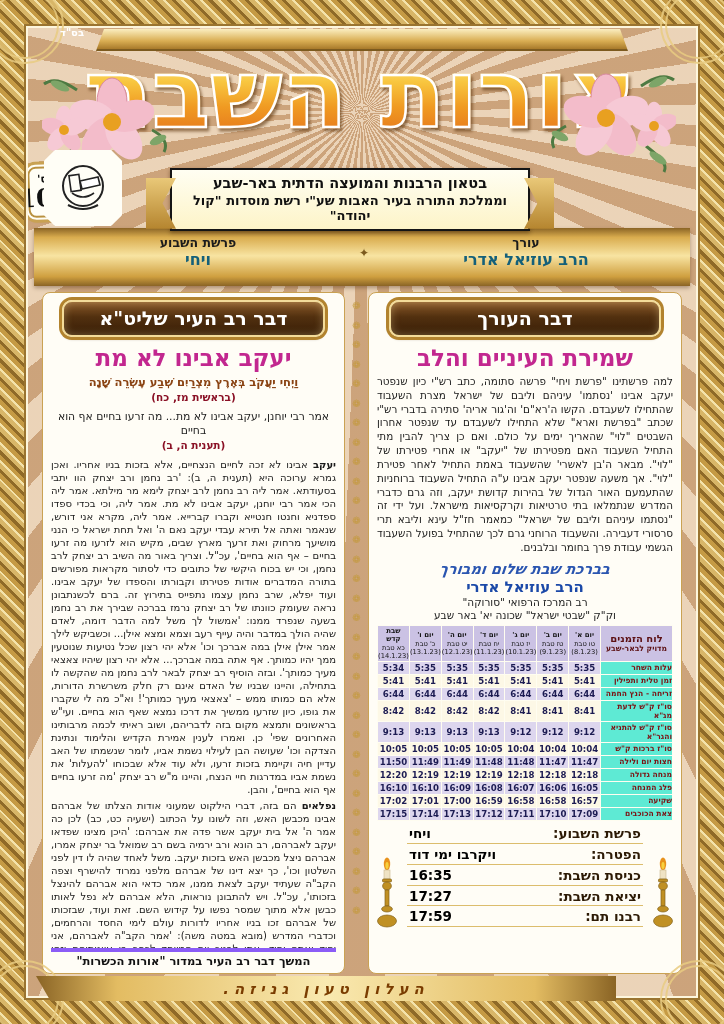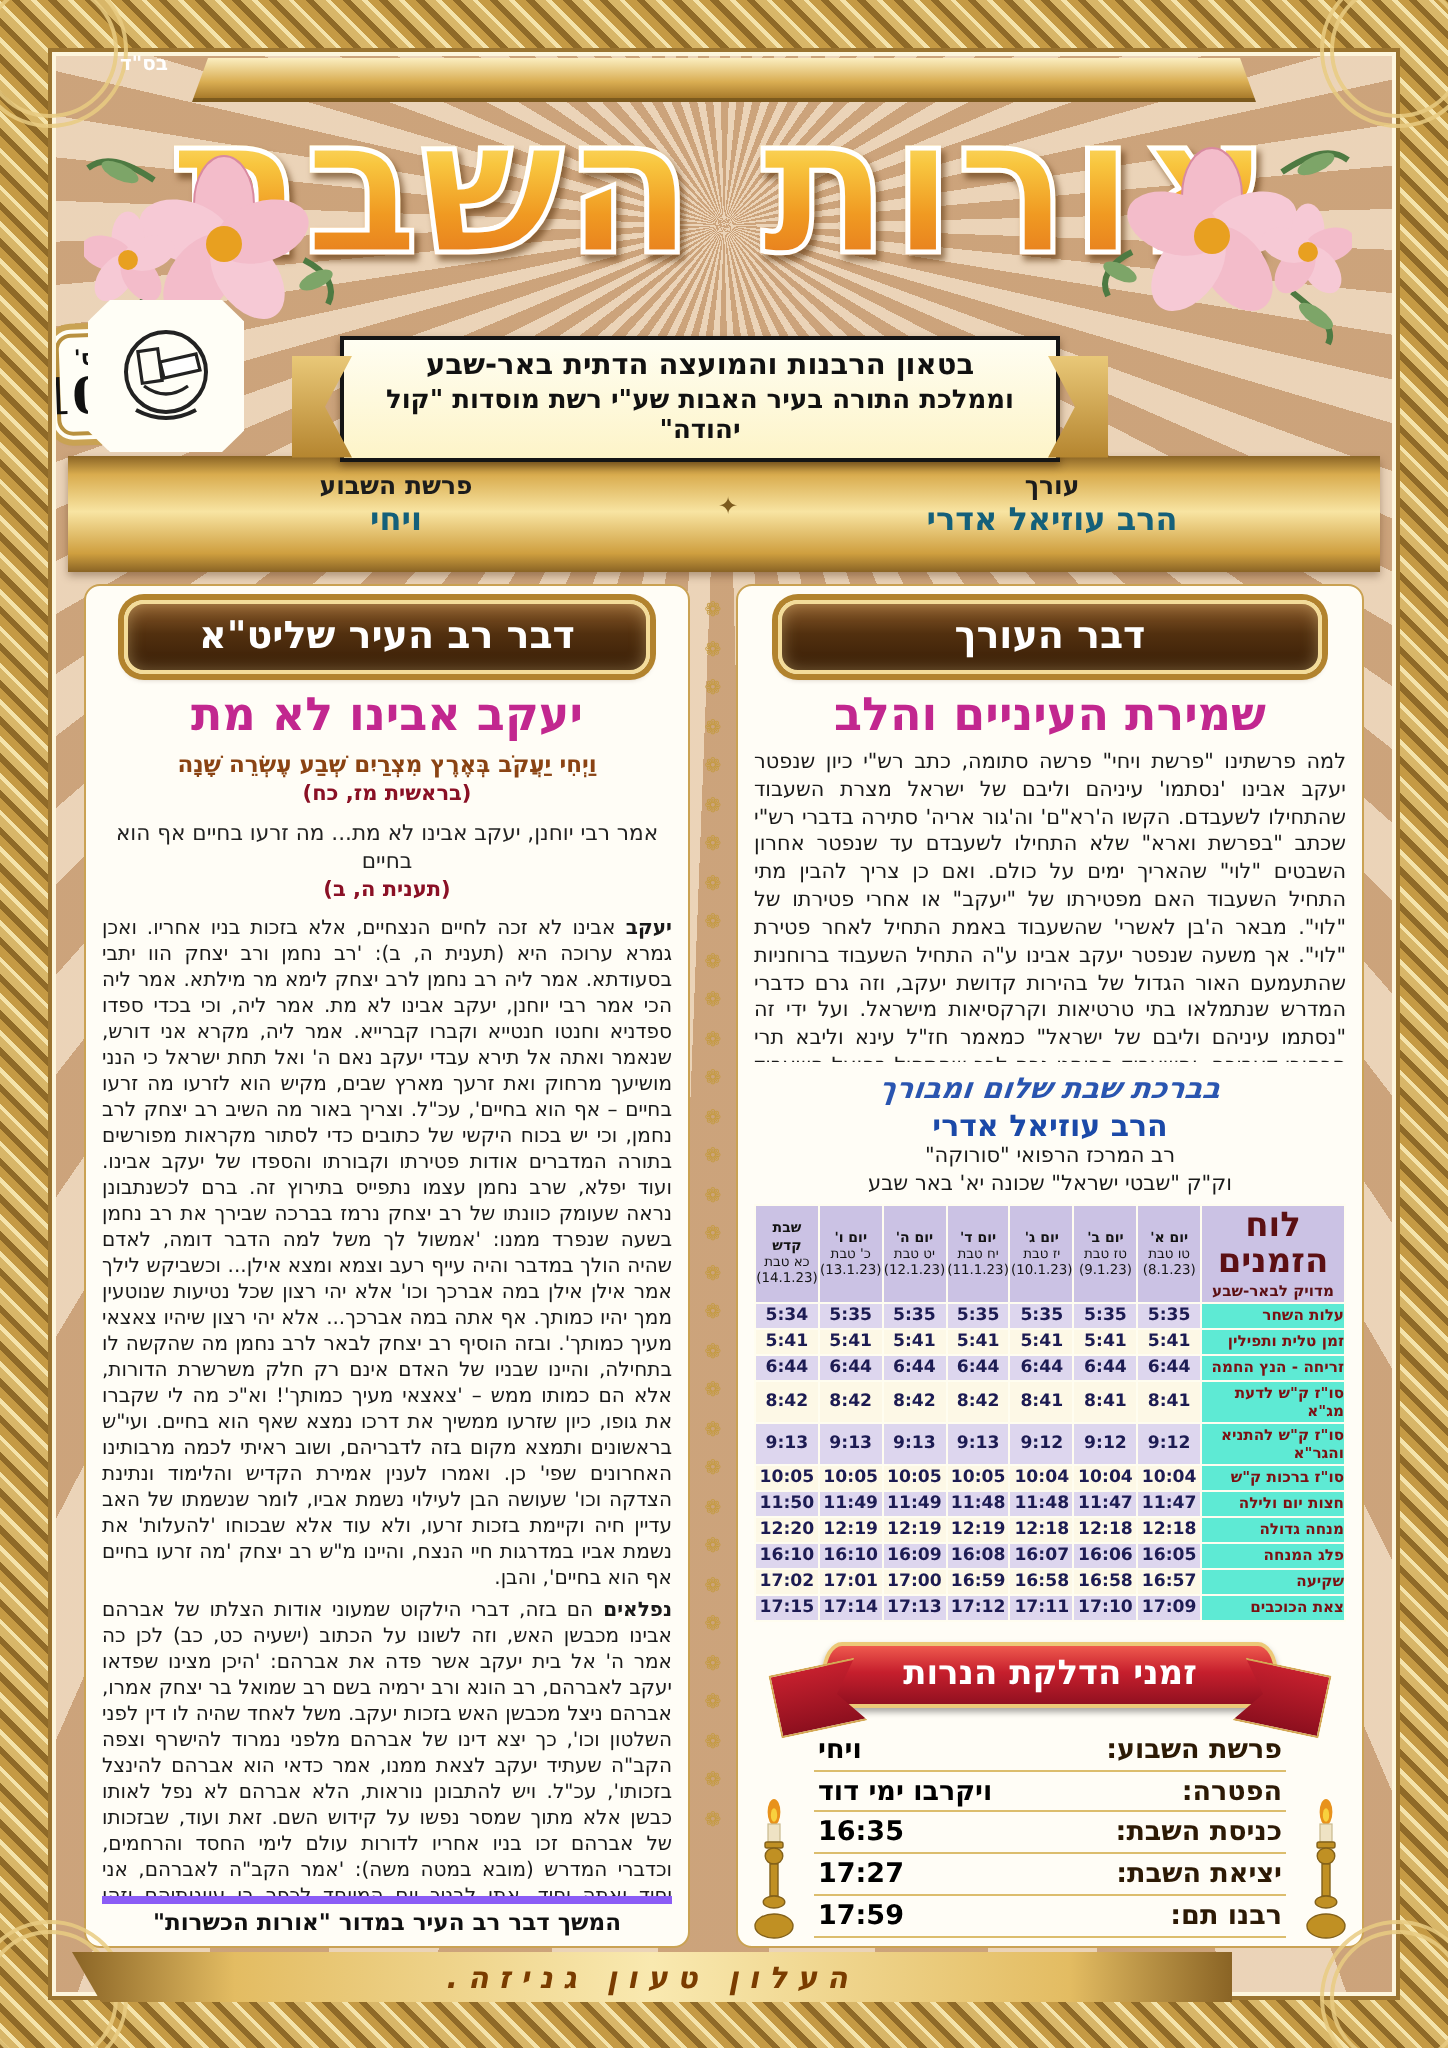--- a/index.html
+++ b/index.html
@@ -84,21 +84,21 @@
     box-shadow:0 2px 3px rgba(0,0,0,.35);z-index:2;}
   .ribbon::before,.ribbon::after{content:"";position:absolute;top:10px;width:42px;height:30px;z-index:-1;
     background:linear-gradient(180deg,#c6202e,#8c0f1e);border:1px solid #d4a855;}
   .ribbon::before{right:-26px;transform:rotate(12deg);clip-path:polygon(0 0,100% 0,100% 100%,0 100%,28% 50%);}
   .ribbon::after{left:-26px;transform:rotate(-12deg);clip-path:polygon(0 0,100% 0,72% 50%,100% 100%,0 100%);}
 
   table.times{width:100%;border-collapse:collapse;table-layout:fixed;}
   .times th,.times td{border:1px solid #fffdf0;text-align:center;padding:1px 0;}
   .times col.labcol{width:72px;}
   .corner-cell{background:#cbc2e4;color:#5c1013;}
-  .corner-cell .t1{font-size:17px;font-weight:bold;line-height:1.1;}
+  .corner-cell .t1{font-size:10px;font-weight:bold;line-height:1.1;}
   .corner-cell .t2{font-size:7.6px;font-weight:bold;}
   th.day{background:#cbc2e4;font-size:6.7px;line-height:1.2;color:#141414;font-weight:normal;}
   th.day .dn{font-weight:bold;font-size:7px;}
   td.rowlabel{background:#5eead4;color:#7c1113;font-size:7.6px;font-weight:bold;text-align:right;}
   td.val{font-size:8.6px;font-weight:bold;color:#1c1b52;}
   tbody tr:nth-child(odd) td.val{background:#ddd6ee;}
   tbody tr:nth-child(even) td.val{background:#fdf8e6;}
 
   .candles{position:relative;margin-top:2px;flex:1;}
   .candle-stick{position:absolute;top:34px;}
@@ -406,21 +406,20 @@
               <td class="val">17:10</td>
               <td class="val">17:11</td>
               <td class="val">17:12</td>
               <td class="val">17:13</td>
               <td class="val">17:14</td>
               <td class="val">17:15</td>
             </tr>
           </tbody>
       </table>
 
-      <div class="ribbon">זמני הדלקת הנרות</div>
 
       <div class="candles">
         <svg class="candle-stick right" width="24" height="74" viewBox="0 0 24 74">
           <ellipse cx="12" cy="7" rx="3.2" ry="6.5" fill="#e8921c"></ellipse>
             <ellipse cx="12" cy="8.5" rx="1.6" ry="3.4" fill="#f8d13e"></ellipse>
           <rect x="9" y="13" width="6" height="9" fill="#efe3c4" stroke="#c9b98e" stroke-width=".6"></rect>
           <g fill="#c09023" stroke="#83611a" stroke-width=".7">
             <rect x="7.5" y="22" width="9" height="3" rx="1"></rect>
             <ellipse cx="12" cy="29" rx="4.4" ry="4"></ellipse>
             <rect x="10" y="33" width="4" height="16"></rect>

